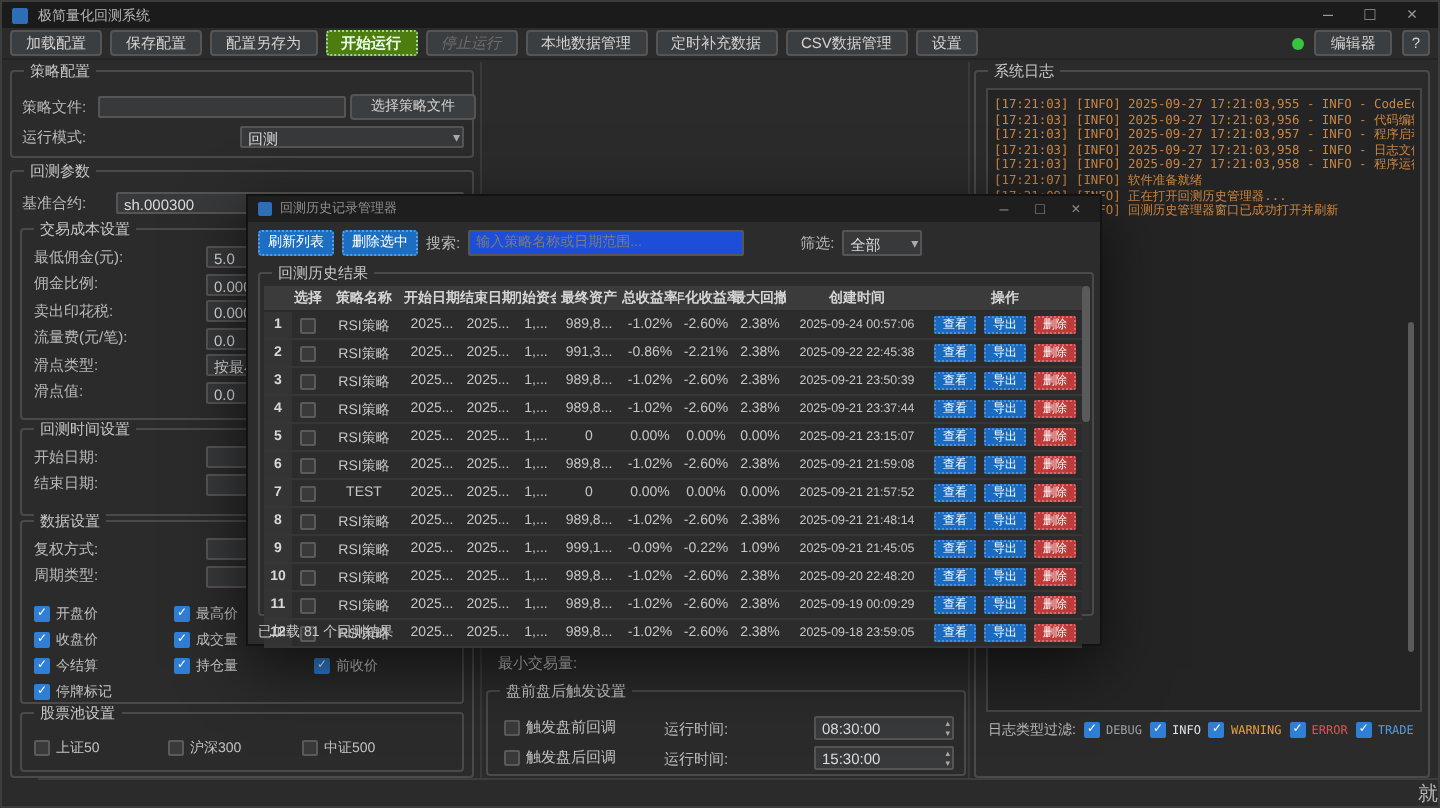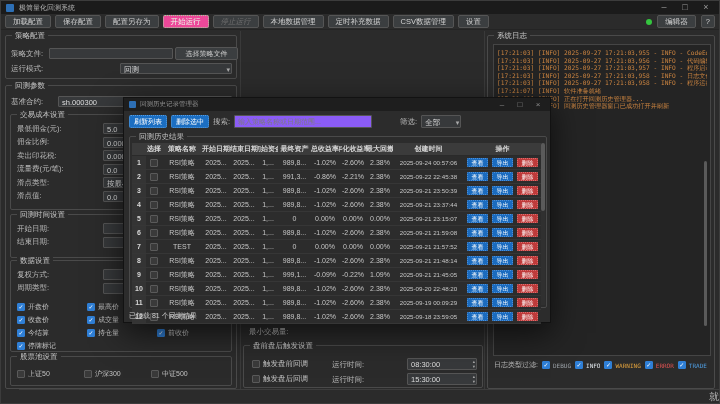--- a/index.html
+++ b/index.html
@@ -6,38 +6,38 @@
   .app{position:relative;width:720px;height:404px;background:#2b2b2b;overflow:hidden;
        font-family:"Liberation Sans","DejaVu Sans",sans-serif;border:1px solid #3c3c3c;box-sizing:border-box;}
   
   .titlebar{position:absolute;left:0;top:0;width:100%;height:13px;background:#1b1b1b;display:flex;align-items:center;padding:0 5px;box-sizing:border-box;gap:5px;}
   .title-icon{width:8px;height:8px;background:#2d6fb5;border-radius:1px;flex:none;}
   .title-text{font-size:7px;color:#b4b4b4;flex:1;white-space:nowrap;}
   .win-btn{color:#9a9a9a;font-size:9px;width:16px;text-align:center;line-height:13px;}
   
   .toolbar{position:absolute;left:0;top:13px;width:100%;height:16px;display:flex;align-items:center;padding:0 4px;box-sizing:border-box;gap:4px;border-bottom:1px solid #242424;}
   .tb-btn{background:#3b3e40;border:1px solid #555;color:#d2d2d2;font-size:7.5px;height:11px;line-height:11px;padding:0 7px;border-radius:2px;white-space:nowrap;}
-  .tb-btn.run{background:#ec4899;border:1px dotted #9fd89f;color:#eaffea;}
+  .tb-btn.run{background:#4d7c0f;border:1px dotted #9fd89f;color:#eaffea;font-weight:bold;}
   .tb-btn.stop{color:#6d6d6d;font-style:italic;}
   .tb-right{margin-left:auto;display:flex;align-items:center;gap:5px;}
   .dot{width:6px;height:6px;border-radius:50%;background:#35c53f;}
   
   .group{position:absolute;border:1px solid #4a4a4a;border-radius:2px;box-sizing:border-box;padding-left:12px;}
   .gtitle{position:absolute;top:-5px;left:6px;background:#2b2b2b;padding:0 3px;font-size:7.5px;color:#c8c8c8;white-space:nowrap;line-height:9px;}
   .flabel{font-size:7.5px;color:#b9b9b9;white-space:nowrap;}
   .field{background:#37393b;border:1px solid #555;color:#ddd;font-size:7.5px;height:11px;line-height:11px;padding:0 3px;border-radius:1px;position:relative;overflow:hidden;white-space:nowrap;box-sizing:border-box;}
   .sel-arrow{position:absolute;right:1px;top:0;color:#aaa;font-size:7px;line-height:11px;}
   .frow{display:flex;align-items:center;height:13.5px;padding:0 6px;}
   .frow .flabel{flex:0 0 86px;}
   .frow .field{flex:1;}
   .cb{width:8px;height:8px;box-sizing:border-box;background:#3a3a3a;border:1px solid #5a5a5a;border-radius:1px;color:#fff;font-size:6px;line-height:7px;text-align:center;flex:none;}
   .cb.on{background:#2f7fd6;border-color:#2f7fd6;}
   .cbitem{display:flex;align-items:center;gap:3px;}
   .cblabel{font-size:7px;color:#c2c2c2;white-space:nowrap;}
-  input.tinput{background:#8b5cf6;border:1px solid #555;color:#ddd;font-size:7px;height:13px;padding:0 3px;border-radius:1px;box-sizing:border-box;outline:none;}
+  input.tinput{background:#1d4ed8;border:1px solid #555;color:#ddd;font-size:7px;height:13px;padding:0 3px;border-radius:1px;box-sizing:border-box;outline:none;}
   input.tinput::placeholder{color:#7c7c7c;}
   .spin{display:flex;flex-direction:column;position:absolute;right:1px;top:1px;color:#aaa;font-size:4.5px;line-height:4.5px;}
   
   .logarea{position:absolute;background:#242424;border:1px solid #454545;overflow:hidden;padding:4px 3px;box-sizing:border-box;}
   .logline{font-family:"DejaVu Sans Mono","Liberation Mono",monospace;font-size:6.2px;line-height:7.6px;color:#cd8540;white-space:nowrap;overflow:hidden;}
   .vthumb{position:absolute;background:#5a5a5a;border-radius:2px;}
   
   .modal{position:absolute;left:122px;top:96px;width:428px;height:226px;background:#2c2c2c;border:1px solid #121212;box-shadow:0 10px 30px rgba(0,0,0,.65);z-index:10;box-sizing:border-box;}
   .m-titlebar{position:absolute;left:0;top:0;width:100%;height:13px;background:#1e1e1e;display:flex;align-items:center;gap:4px;padding:0 5px;box-sizing:border-box;}
   .m-title{font-size:6.5px;color:#8f8f8f;flex:1;white-space:nowrap;}

